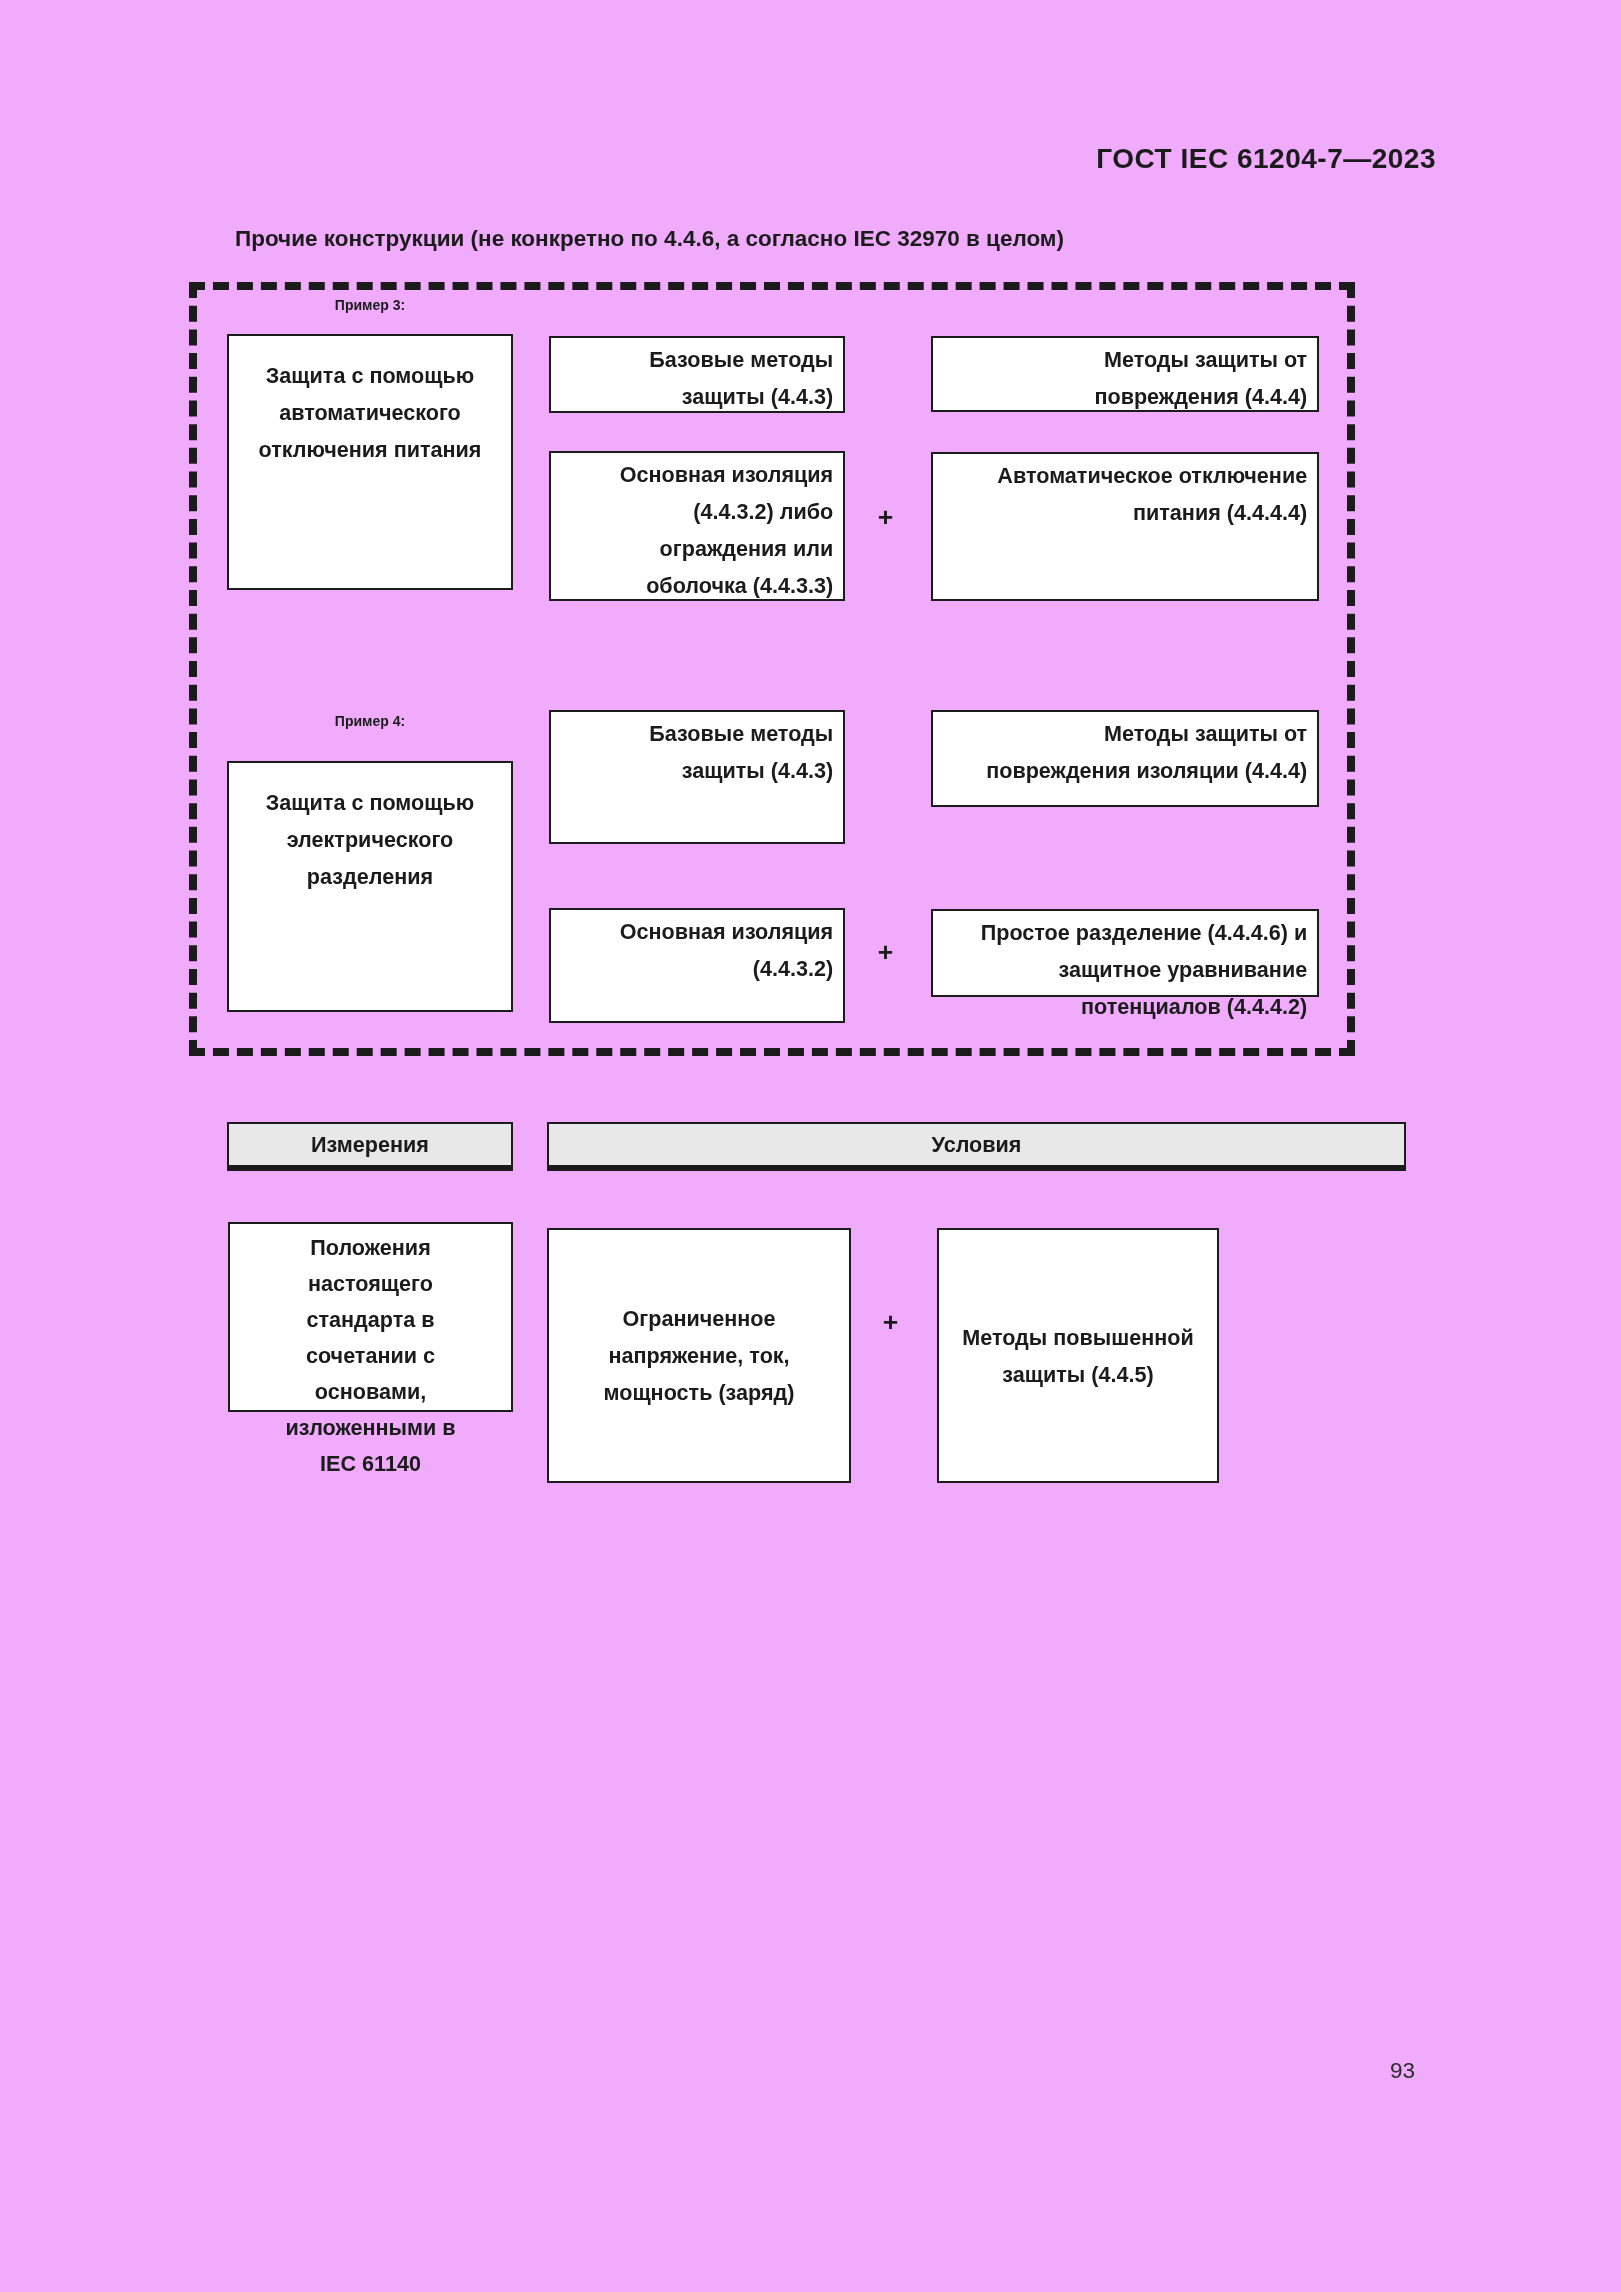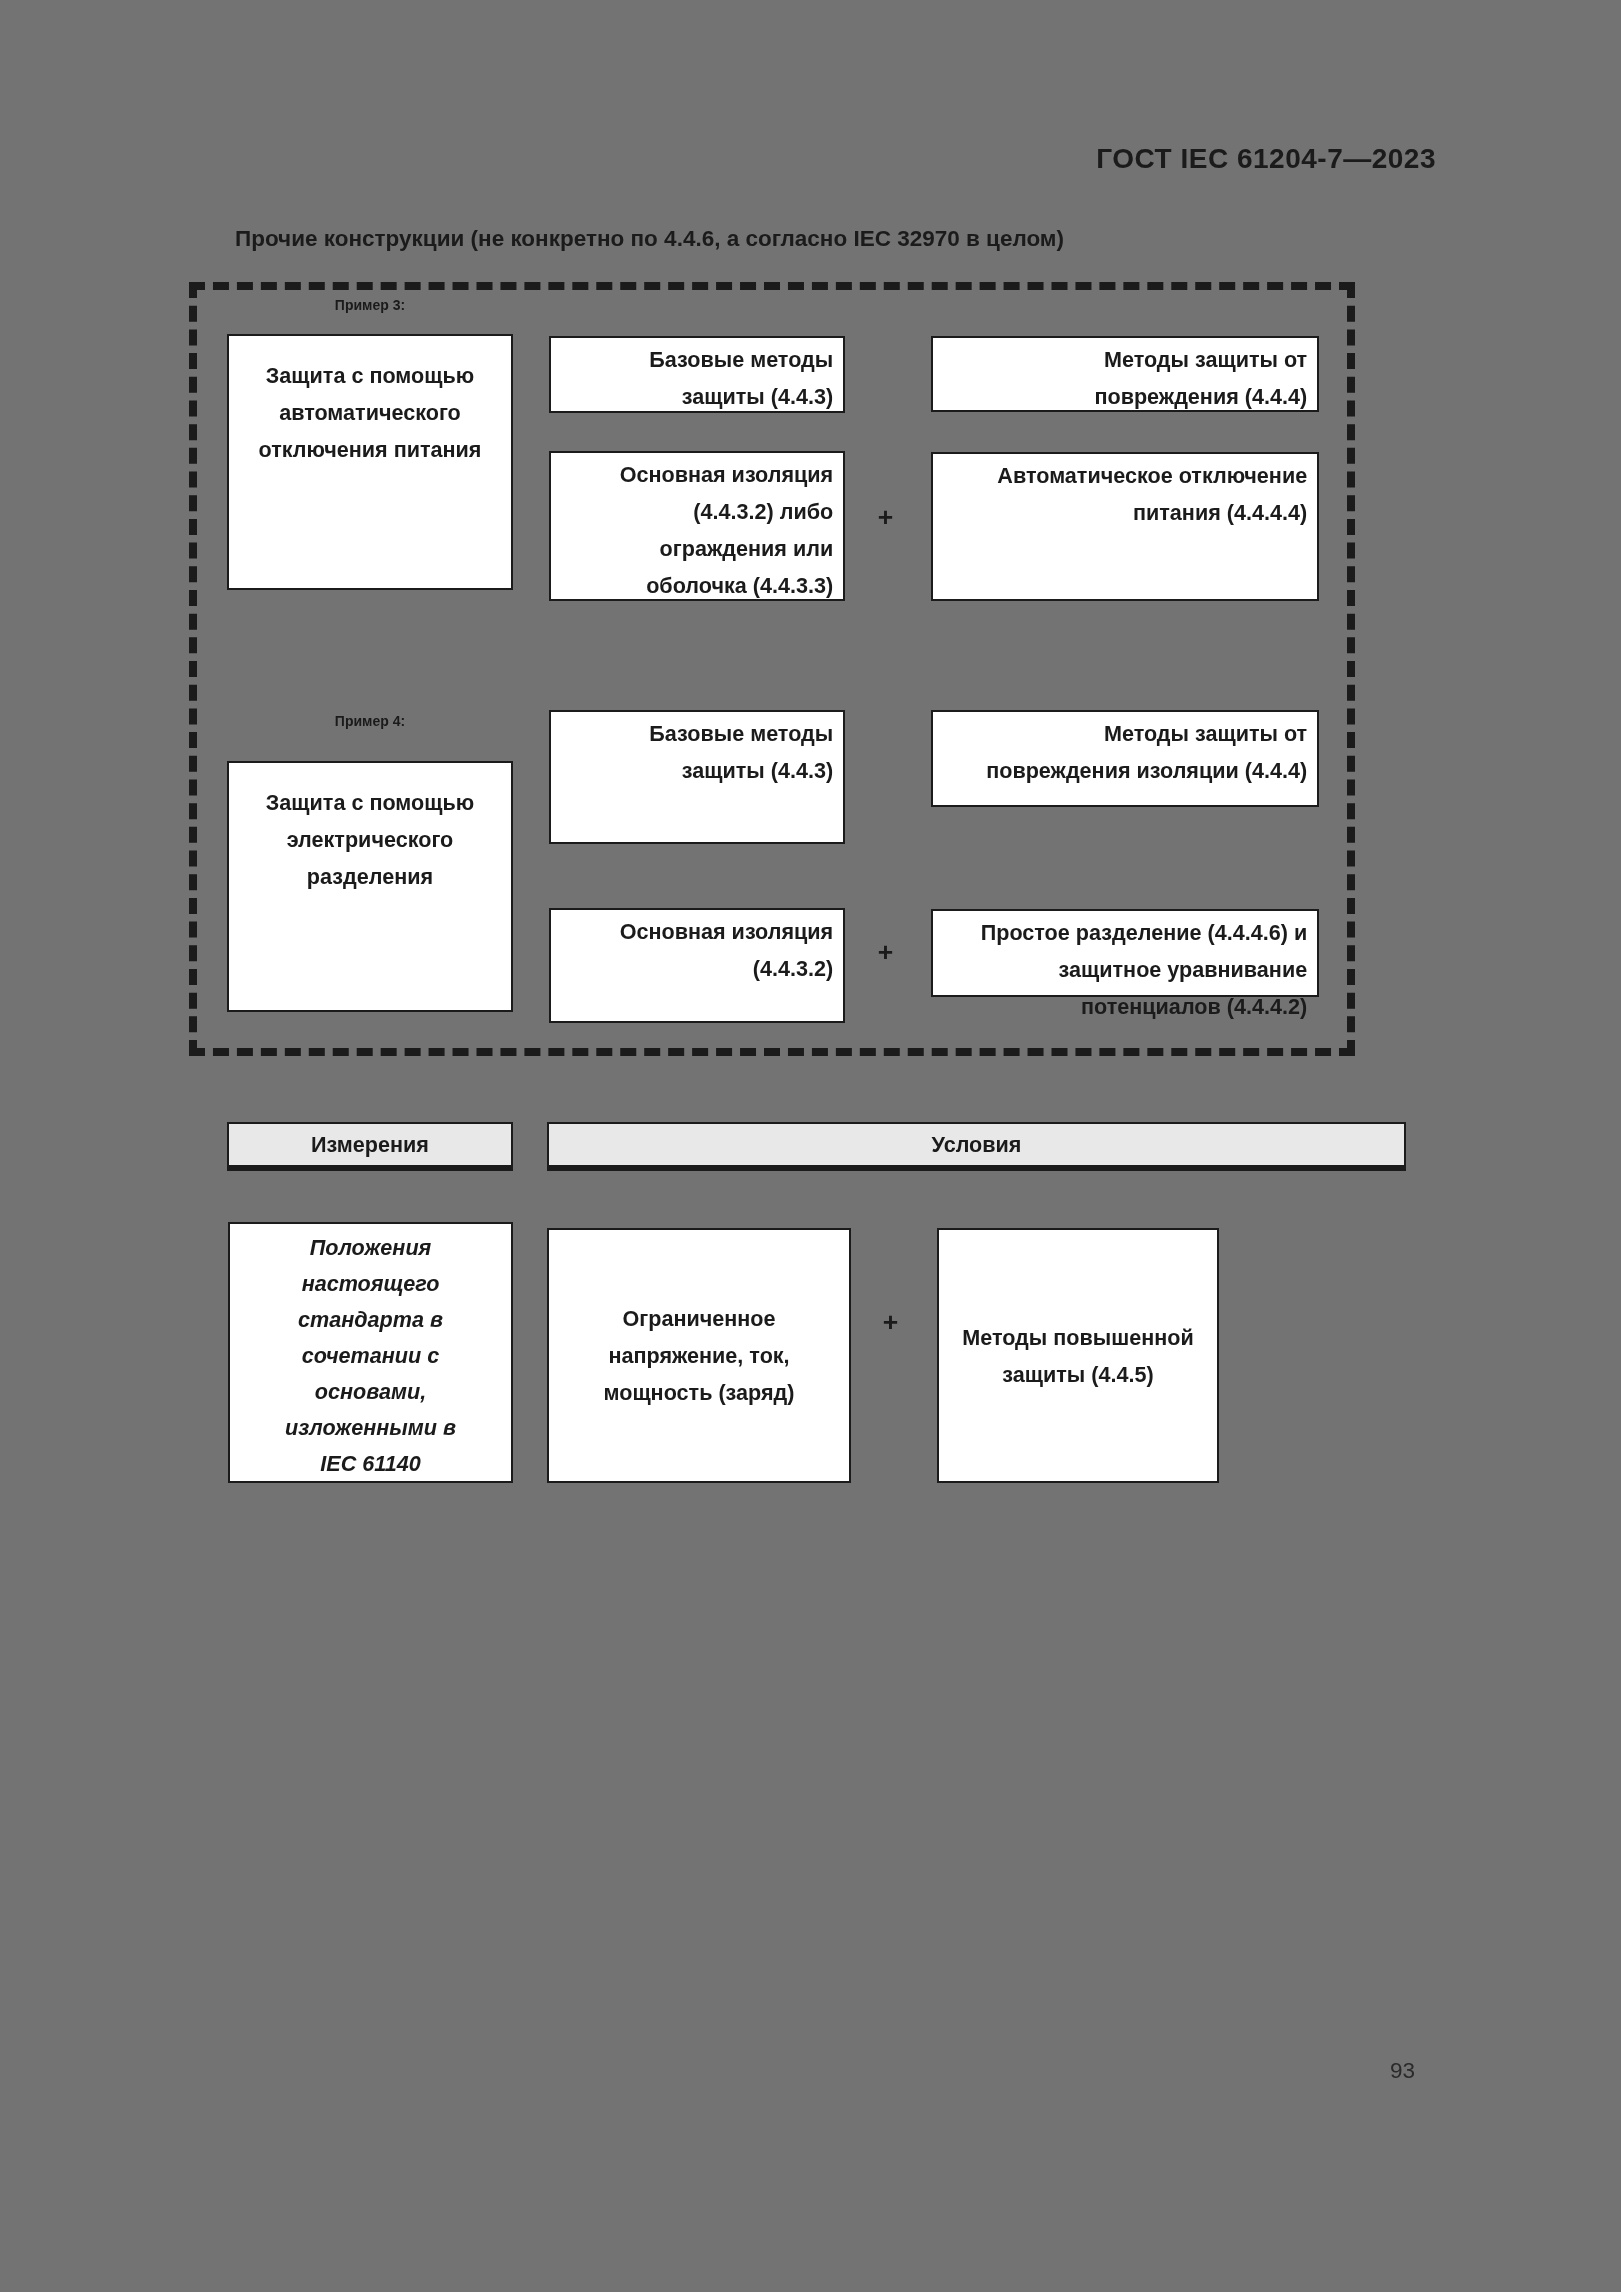--- a/index.html
+++ b/index.html
@@ -1,21 +1,21 @@
 <!DOCTYPE html>
 <html><head>
 <meta charset="utf-8">
 <style>
   * { margin: 0; padding: 0; box-sizing: border-box; }
   html, body { background: #ffffff; }
   .page {
     position: relative;
     width: 1621px;
     height: 2293px;
-    background: #737373;
+    background: #f0abfc;
     font-family: "Liberation Sans", sans-serif;
     color: #1b1b1b;
     overflow: hidden;
   }
   .doc-header {
     position: absolute;
     left: 946px; top: 143px; width: 490px;
     text-align: right;
     font-size: 28px;
     font-weight: bold;
@@ -138,21 +138,21 @@
 повреждения изоляции (4.4.4)</div>
 
   <div class="box left-text" style="left:931px; top:909px; width:388px; height:88px;">Простое разделение (4.4.4.6) и
 защитное уравнивание
 потенциалов (4.4.4.2)</div>
 
   <div class="bar" style="left:227px; top:1122px; width:286px;">Измерения</div>
 
   <div class="bar" style="left:547px; top:1122px; width:859px;">Условия</div>
 
-  <div class="box center-text" style="left:228px; top:1222px; width:285px; height:261px; line-height:36px; padding-top:5.9px;font-style:italic;">Положения
+  <div class="box center-text" style="left:228px; top:1222px; width:285px; height:190px; line-height:36px; padding-top:5.9px;">Положения
 настоящего
 стандарта в
 сочетании с
 основами,
 изложенными в
 IEC 61140</div>
 
   <div class="box v-center" style="left:547px; top:1228px; width:304px; height:255px;">Ограниченное
 напряжение, ток,
 мощность (заряд)</div>

